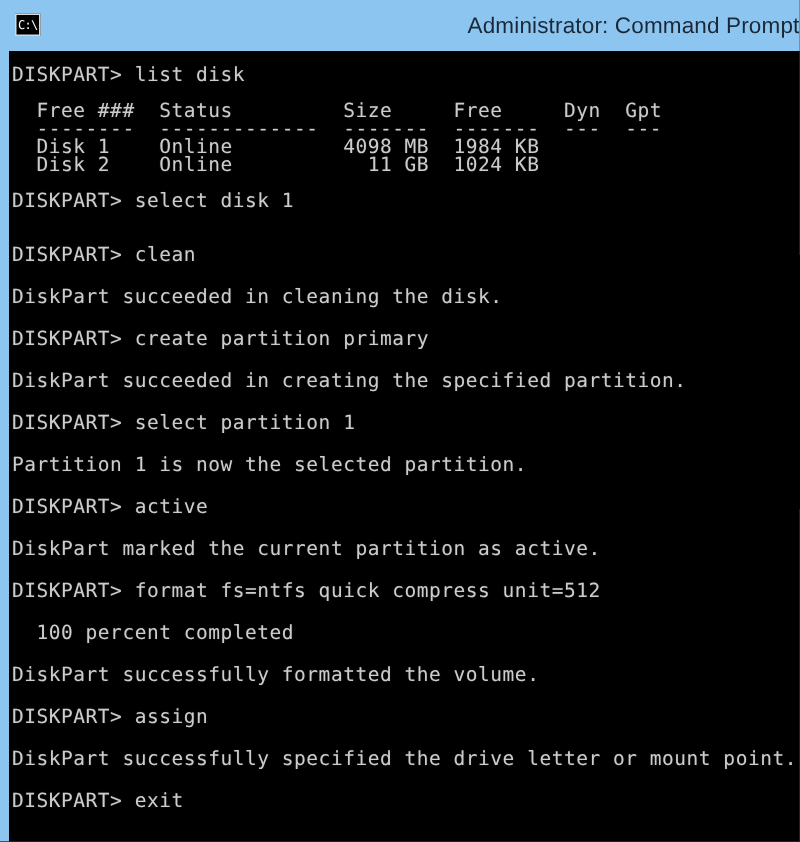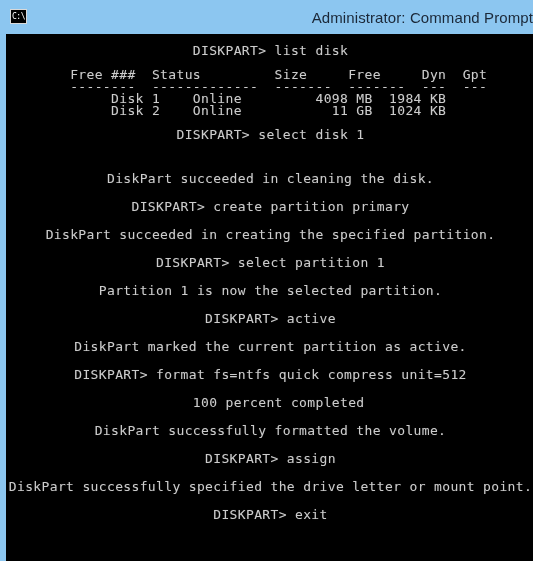--- a/index.html
+++ b/index.html
@@ -88,21 +88,20 @@
   .line {
     color: #cccccc;
     font-family: "DejaVu Sans Mono", monospace;
     font-size: 13px;
     line-height: 20px;
     height: 20px;
     white-space: pre;
     padding-left: 2px;
     letter-spacing: 0.35px;
     text-shadow: 0 0 1px rgba(200,200,200,0.25);
-    text-align: center;
   }
   .line.tight {
     line-height: 12px;
     height: 12px;
   }
   .line.blankhalf {
     height: 8px;
     line-height: 8px;
   }
 </style>
@@ -124,20 +123,21 @@
         <div class="line">DISKPART&gt; list disk</div>
         <div class="line blankhalf"></div>
         <div class="line tight">  Free ###  Status         Size     Free     Dyn  Gpt</div>
         <div class="line tight">  --------  -------------  -------  -------  ---  ---</div>
         <div class="line tight">  Disk 1    Online         4098 MB  1984 KB</div>
         <div class="line tight">  Disk 2    Online           11 GB  1024 KB</div>
         <div class="line blankhalf"></div>
         <div class="line">DISKPART&gt; select disk 1</div>
         <div class="line blankhalf"></div>
         <div class="line blankhalf"></div>
+        <div class="line">DISKPART&gt; clean</div>
         <div class="line blankhalf"></div>
         <div class="line">DiskPart succeeded in cleaning the disk.</div>
         <div class="line blankhalf"></div>
         <div class="line">DISKPART&gt; create partition primary</div>
         <div class="line blankhalf"></div>
         <div class="line">DiskPart succeeded in creating the specified partition.</div>
         <div class="line blankhalf"></div>
         <div class="line">DISKPART&gt; select partition 1</div>
         <div class="line blankhalf"></div>
         <div class="line">Partition 1 is now the selected partition.</div>

